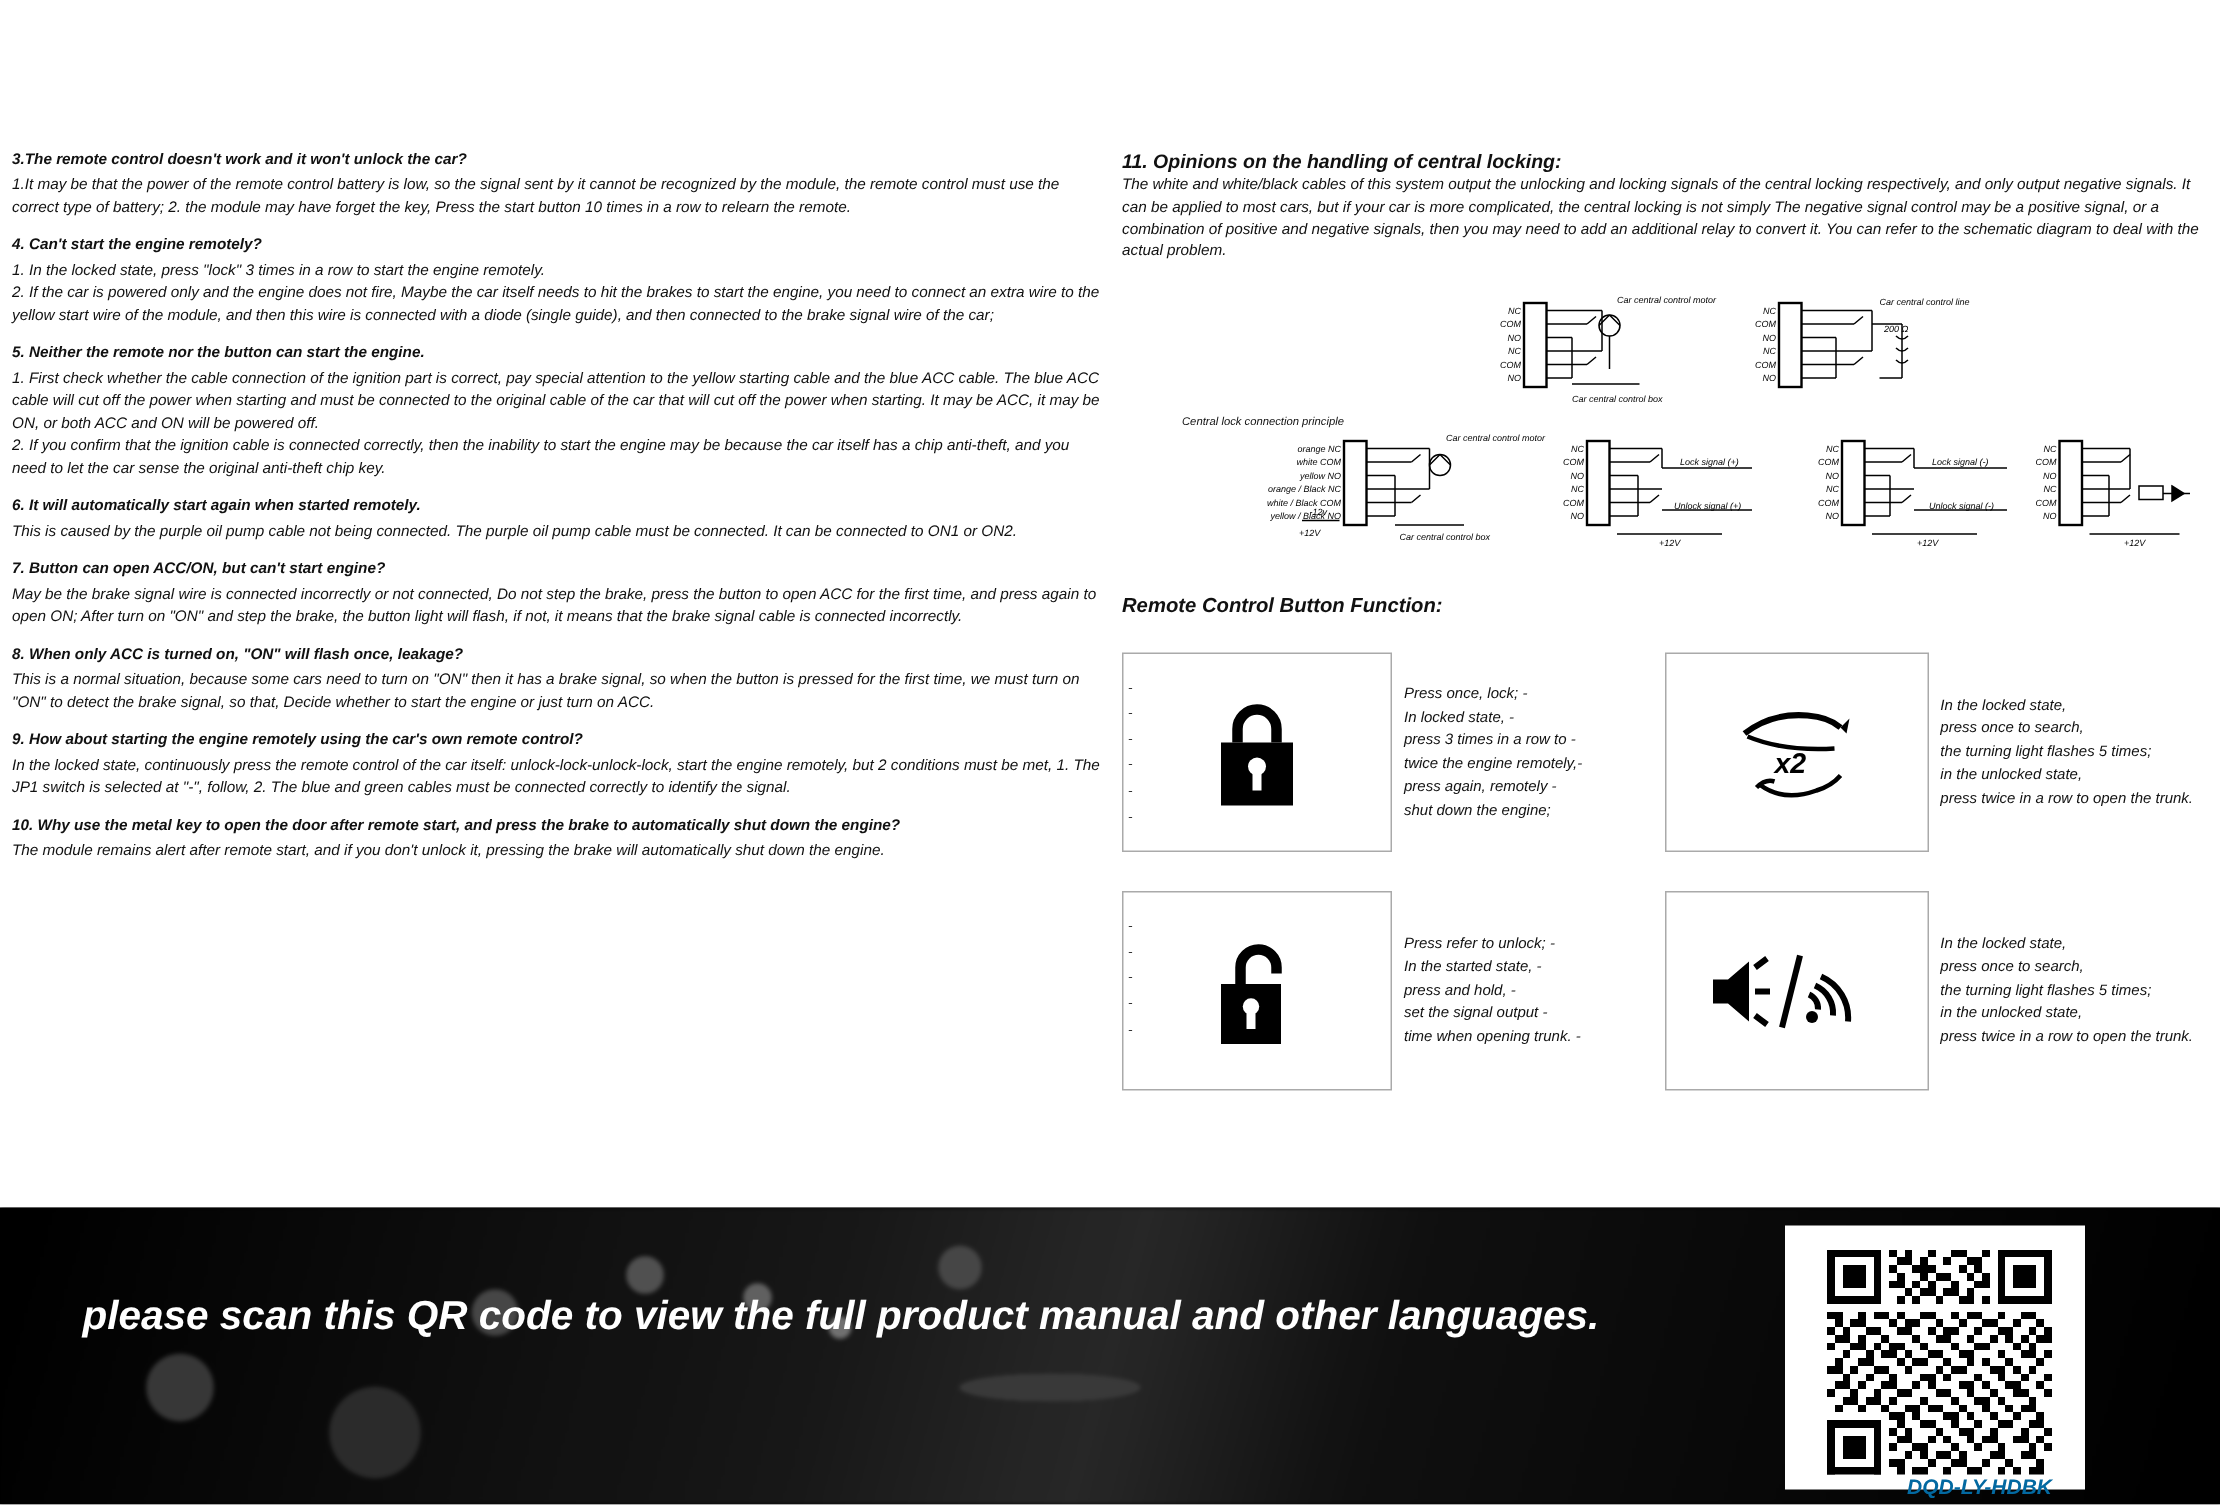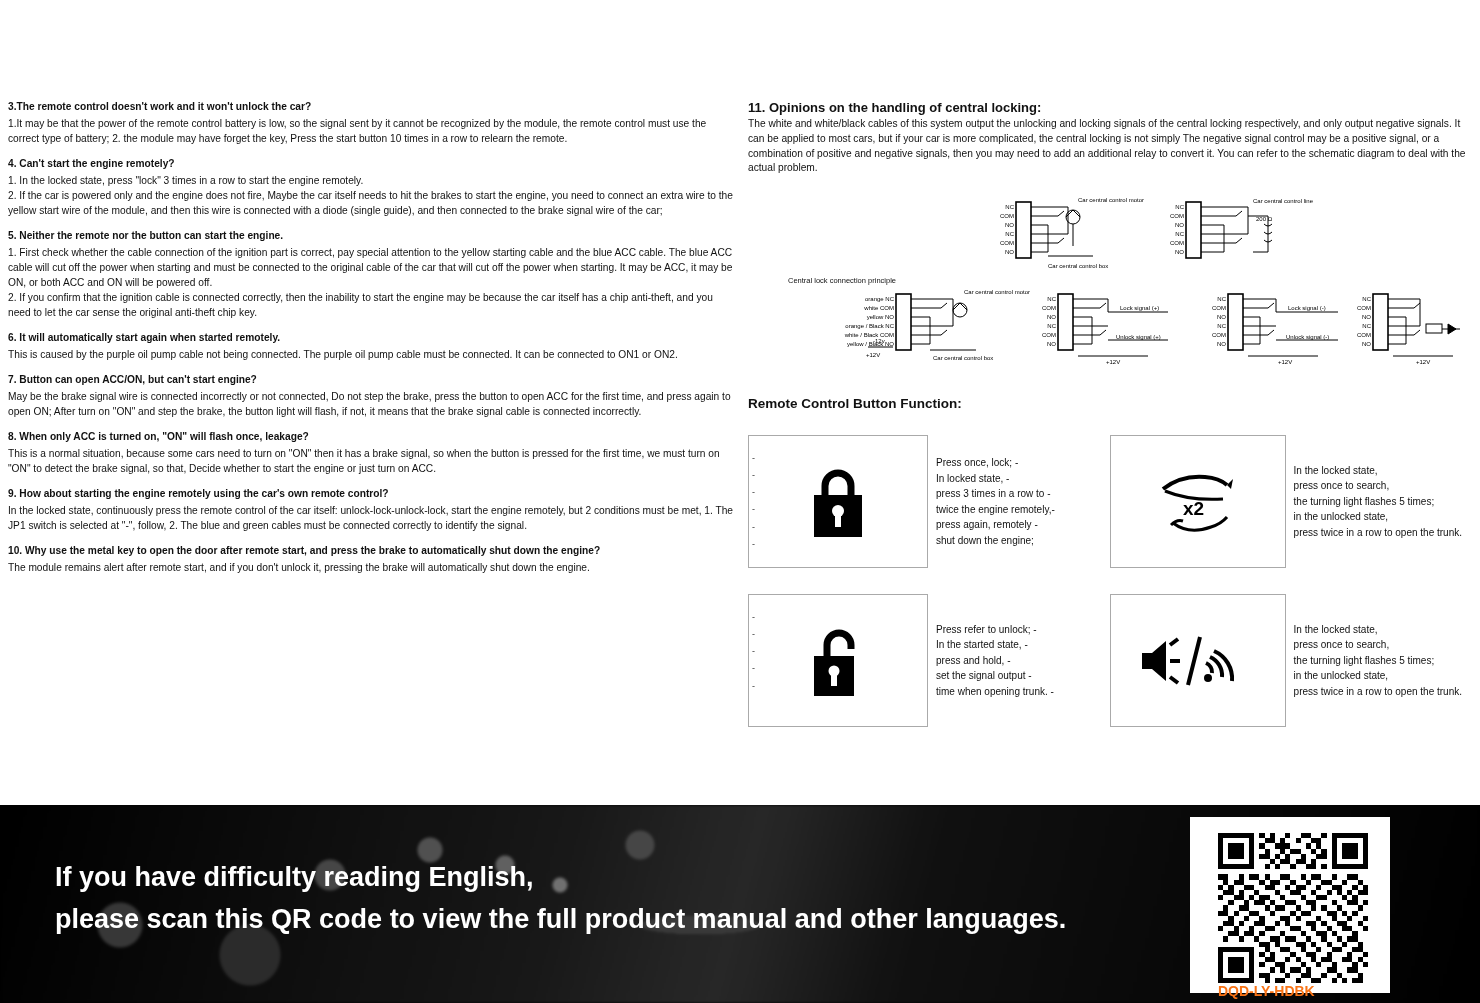--- a/index.html
+++ b/index.html
@@ -4,21 +4,21 @@
 <style>
   html,body{margin:0;padding:0;}
   body{
     width:1480px;height:1003px;
     background:#ffffff;
     font-family:"Liberation Sans", sans-serif;
     color:#111;
     position:relative;
     overflow:hidden;
   }
-  .page{position:relative;width:1480px;height:1003px;}
+  .page{position:relative;width:1480px;height:1003px;font-style:italic;}
 
   
   .col-left{position:absolute;left:8px;top:100px;width:728px;}
   .col-right{position:absolute;left:748px;top:100px;width:724px;}
 
   .faq-block{margin-bottom:11px;}
   .faq-q{font-size:10.2px;font-weight:bold;line-height:1.45;margin:0 0 1px 0;}
   .faq-a{font-size:10.2px;line-height:1.48;margin:0;}
 
   
@@ -52,21 +52,21 @@
        radial-gradient(circle at 250px 150px, #2e2e2e 0 30px, transparent 31px),
        radial-gradient(circle at 640px 40px, #4a4a4a 0 14px, transparent 15px),
        radial-gradient(ellipse at 700px 120px, #3d3d3d 0 60px, transparent 61px),
        linear-gradient(105deg,#000 0%, #1a1a1a 38%, #2a2a2a 50%, #111 62%, #000 100%);
      filter:blur(1.5px);
      opacity:.95;
   }
   .footer-text{position:absolute;left:55px;top:52px;color:#fff;font-size:27px;line-height:1.55;font-weight:bold;}
   .qr-panel{position:absolute;left:1190px;top:12px;width:200px;height:176px;background:#fff;}
   .qr-img{position:absolute;left:1218px;top:28px;width:150px;height:150px;}
-  .qr-caption{position:absolute;left:1218px;top:178px;width:150px;text-align:left;color:#f97316;font-size:14px;font-weight:bold;}
+  .qr-caption{position:absolute;left:1218px;top:178px;width:150px;text-align:right;color:#0369a1;font-size:14px;font-weight:bold;}
 </style>
 </head>
 <body>
 
 <div class="page">
 
   <div class="col-left">
 
     <div class="faq-block">
       <div class="faq-q">3.The remote control doesn't work and it won't unlock the car?</div>
@@ -380,21 +380,20 @@
           <div>press twice in a row to open the trunk.</div>
         </div>
       </div>
 
     </div>
   </div>
 
   <div class="footer">
     <div class="footer-bg"></div>
     <div class="footer-text">
-      <div>If you have difficulty reading English,</div>
       <div>please scan this QR code to view the full product manual and other languages.</div>
     </div>
     <div class="qr-panel"></div>
     <svg class="qr-img" viewBox="0 0 29 29" shape-rendering="crispEdges">
       <rect width="29" height="29" fill="#fff"></rect>
       <g fill="#000">
         <rect x="0" y="0" width="7" height="1"></rect>
           <rect x="0" y="6" width="7" height="1"></rect>
         <rect x="0" y="0" width="1" height="7"></rect>
           <rect x="6" y="0" width="1" height="7"></rect>

